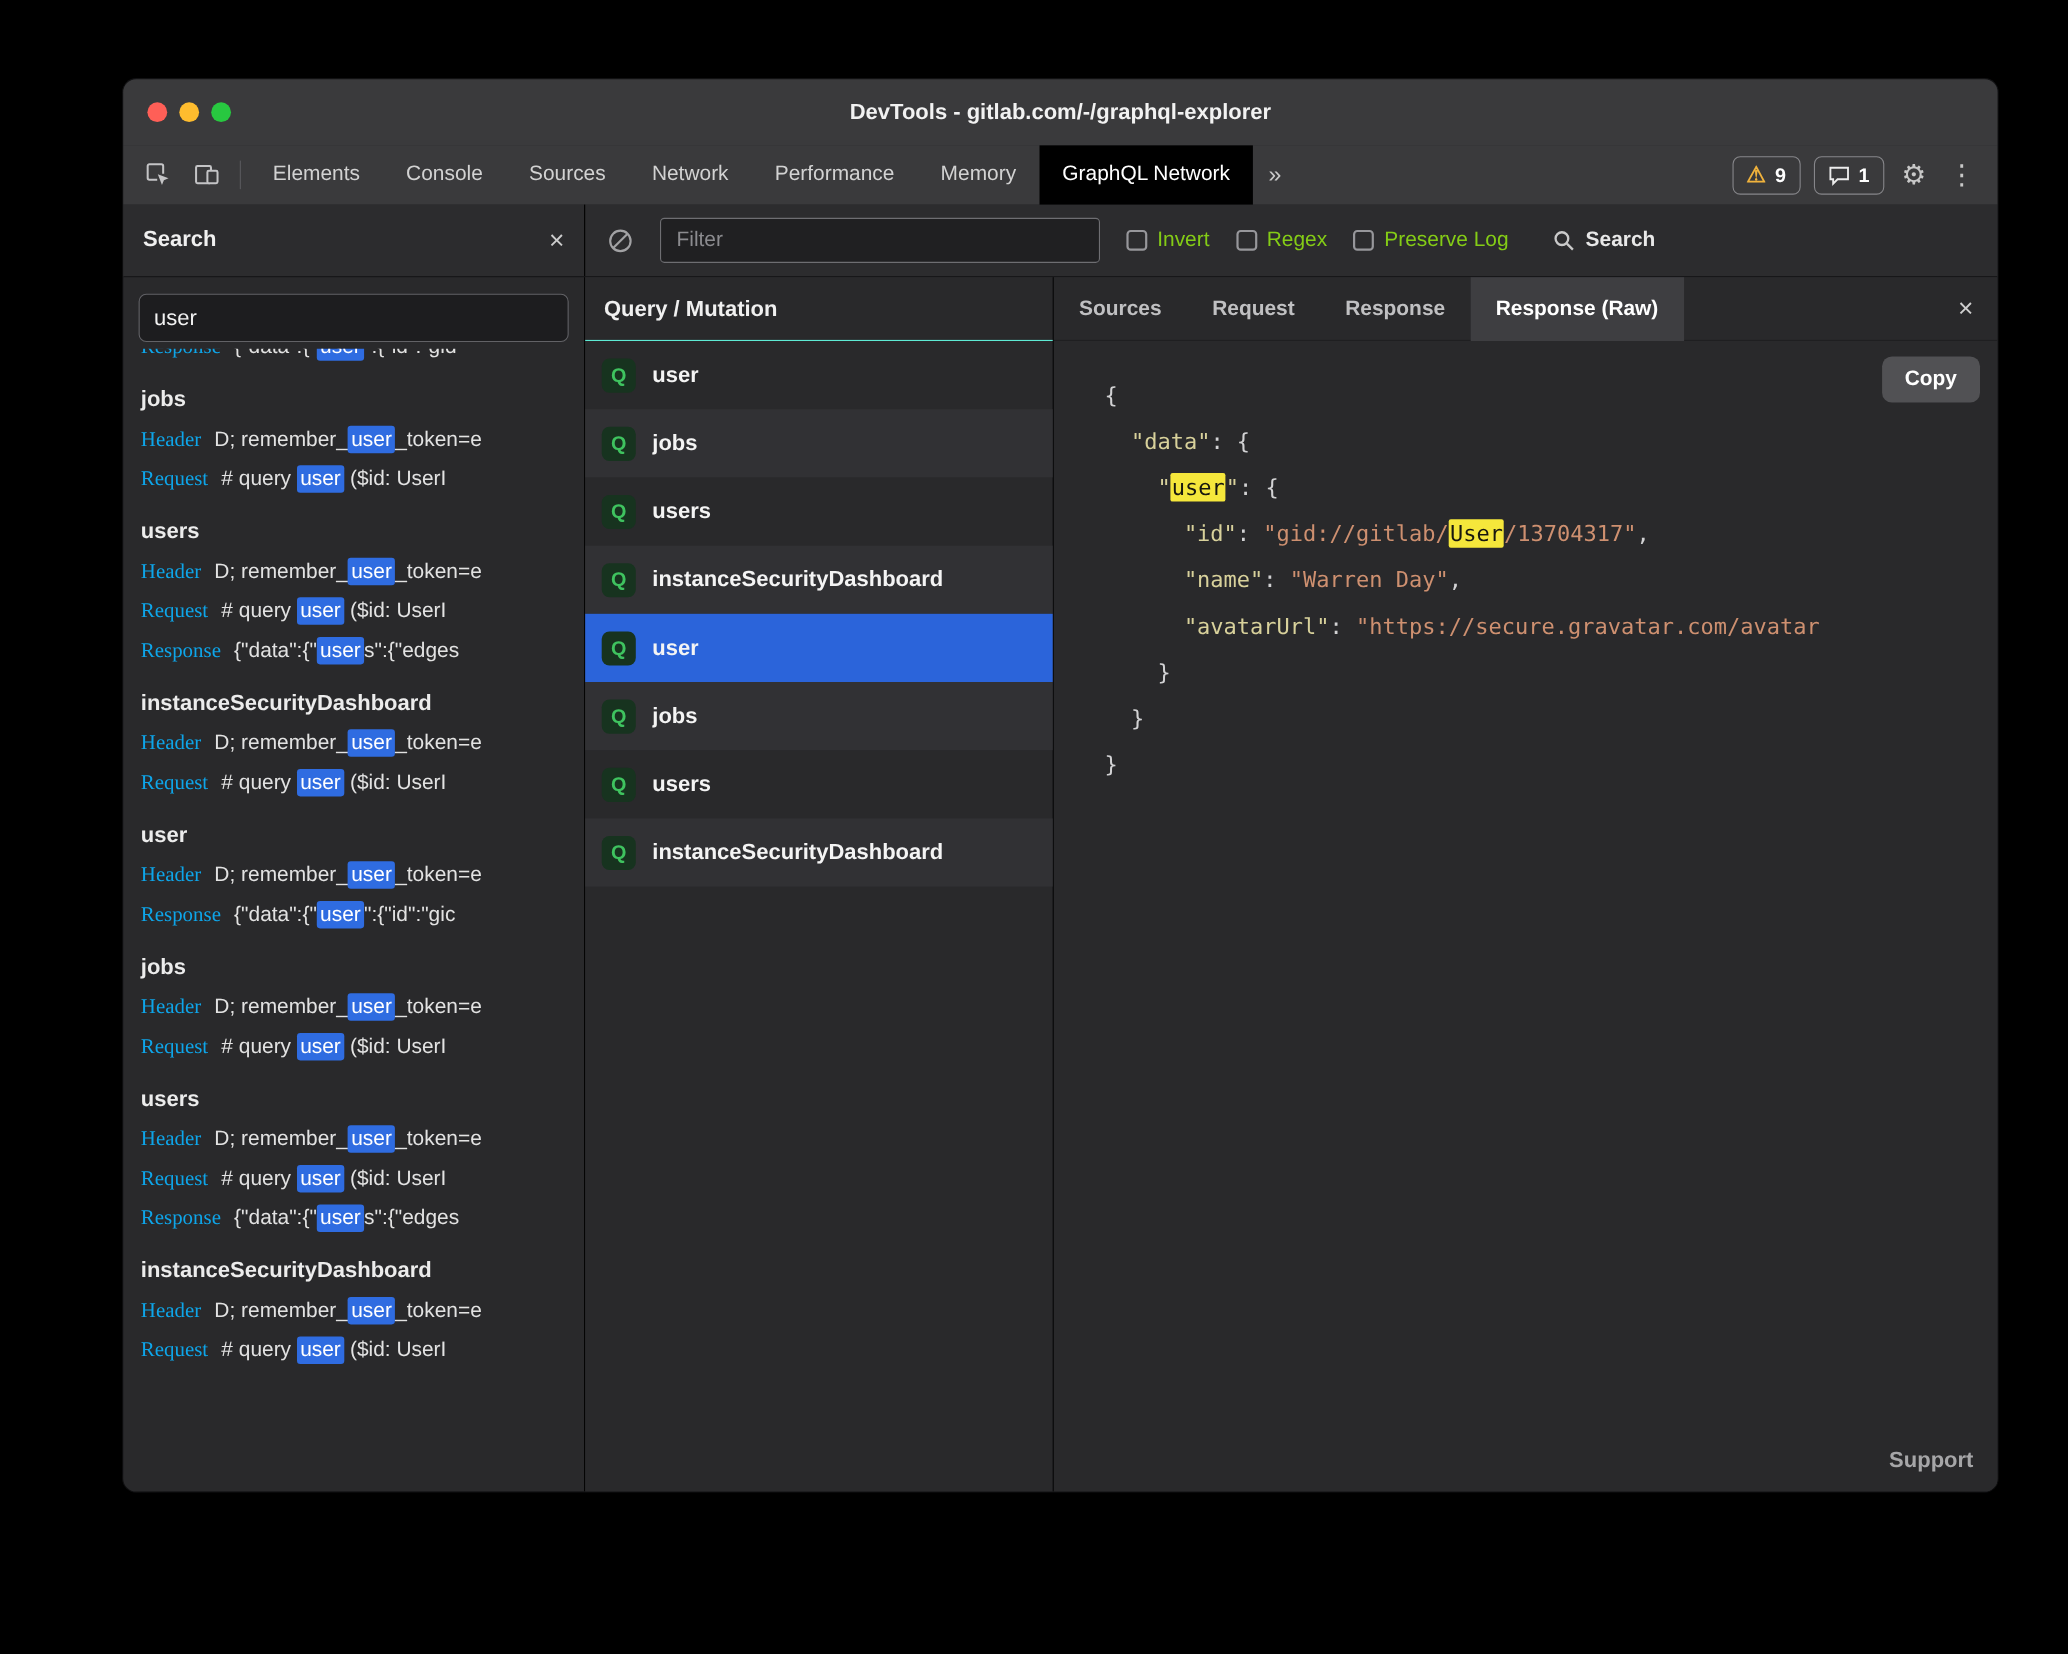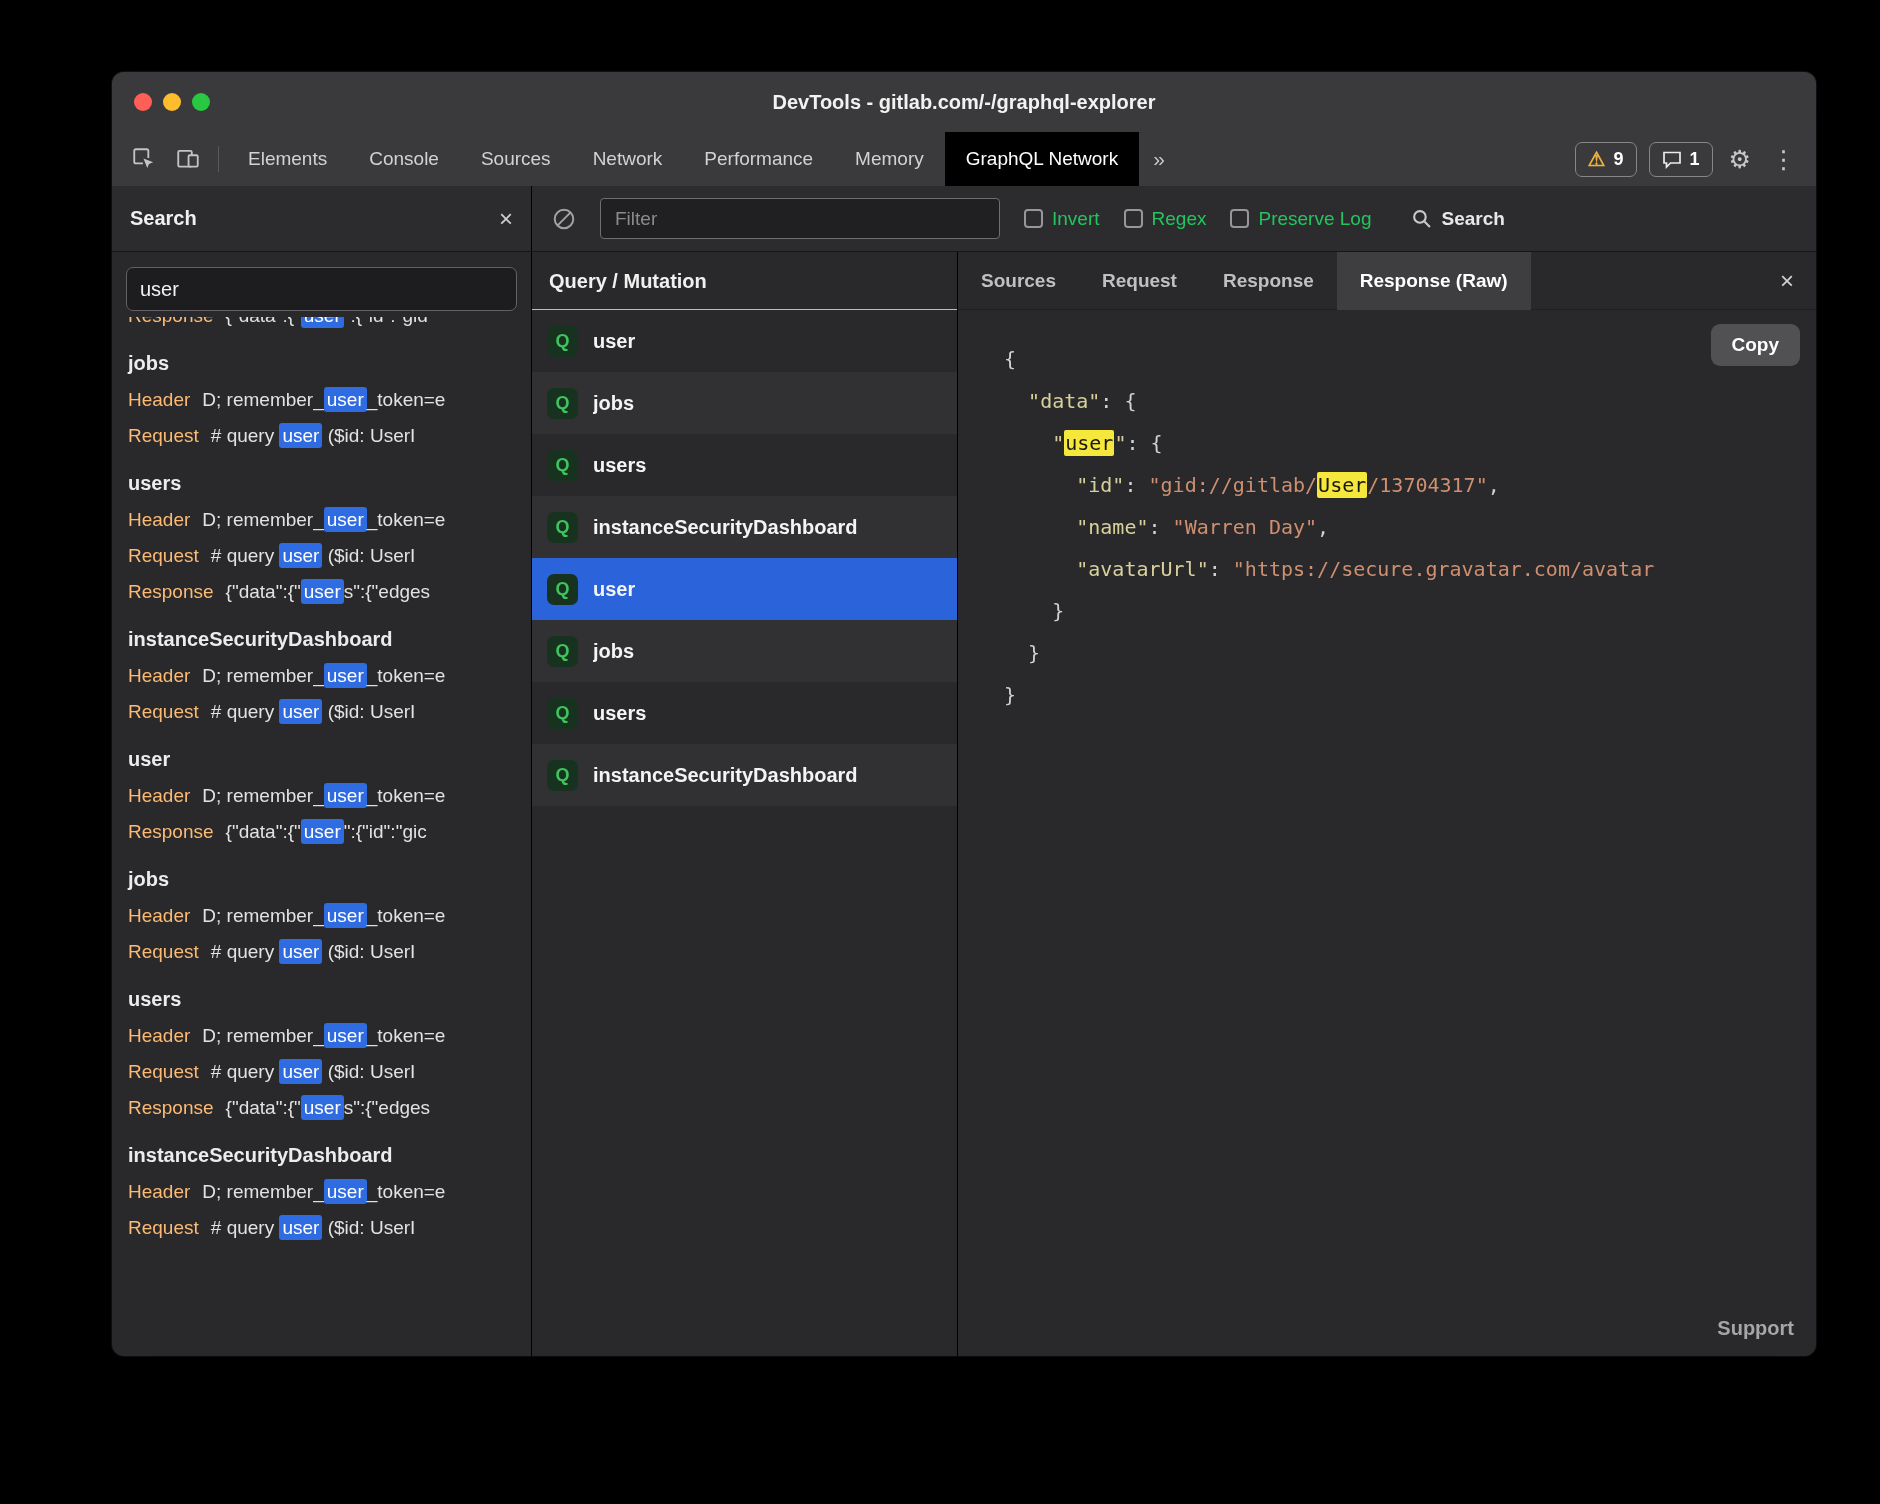--- a/index.html
+++ b/index.html
@@ -32,34 +32,34 @@
   .warn-ico { color: #f0b23c; font-size: 20px; line-height: 1; }
   .gear, .kebab { color: #c8c8c8; font-size: 25px; padding: 0 4px; line-height: 1; }
   
   .toolbar { height: 66px; background: #2c2c2e; display: flex; border-bottom: 1px solid #161618; }
   .toolbar-left { width: 420px; flex: 0 0 420px; border-right: 1px solid #000; display: flex; align-items: center; padding: 0 18px; }
   .search-title { font-size: 20px; font-weight: 700; color: #f0f0f0; }
   .close-x { margin-left: auto; color: #cdcdcd; font-size: 24px; line-height: 1; }
   .toolbar-right { flex: 1; display: flex; align-items: center; gap: 24px; padding: 0 20px; }
   .filter-input { width: 400px; height: 41px; background: #202022; border: 1px solid #6e6e72; border-radius: 4px; color: #ececec; font-size: 19px; padding: 0 14px; font-family: inherit; outline: none; }
   .filter-input::placeholder { color: #8b8b8f; }
-  .cb-group { display: flex; align-items: center; gap: 9px; color: #22c55e; font-size: 19px; }
+  .cb-group { display: flex; align-items: center; gap: 9px; color: #84cc16; font-size: 19px; }
   .cb { width: 19px; height: 19px; border: 2px solid #97979b; border-radius: 4px; flex: 0 0 auto; }
   .search-ctl { display: flex; align-items: center; gap: 9px; color: #e8e8e8; font-size: 19px; font-weight: 600; margin-left: 16px; }
   
   .main { display: flex; height: 1104px; }
   .col-left { width: 420px; flex: 0 0 420px; border-right: 1px solid #000; display: flex; flex-direction: column; overflow: hidden; }
   .left-input-wrap { padding: 15px 14px 6px; }
   .left-search-input { width: 100%; height: 44px; background: #1d1d1f; border: 1px solid #626266; border-radius: 7px; color: #f2f2f2; font-size: 20px; padding: 0 13px; font-family: inherit; outline: none; }
   .results { flex: 1; overflow: hidden; font-size: 19px; }
   .result-group { padding-top: 10px; }
   .result-group.partial { padding-top: 0; margin-top: -19px; }
   .result-title { font-weight: 700; color: #ececec; line-height: 38px; padding: 0 16px; font-size: 20px; white-space: nowrap; overflow: hidden; }
   .result-line { line-height: 36px; padding: 0 16px; white-space: nowrap; overflow: hidden; color: #e2e2e2; }
-  .line-label { color: #fdba74; margin-right: 12px; }
+  .line-label { color: #0ea5e9; margin-right: 12px; font-family: Liberation Serif, serif; }
   .hl-blue { background: var(--accent-blue, #2f6ce1); color: #fff; border-radius: 3px; padding: 2px 3px; }
   
   .col-mid { width: 426px; flex: 0 0 426px; border-right: 1px solid #000; display: flex; flex-direction: column; background: #29292b; }
   .mid-header { height: 58px; line-height: 58px; padding: 0 17px; font-weight: 700; font-size: 20px; color: #f0f0f0; border-bottom: 1px solid #5eead4; }
   .query-row { height: 62px; display: flex; align-items: center; gap: 15px; padding: 0 15px; }
   .query-row.alt { background: #313134; }
   .query-row.selected { background: var(--selected-row-blue, #2b64da); }
   .q-badge { width: 31px; height: 31px; border-radius: 7px; background: var(--badge-green-bg, #17331f); color: var(--badge-green, #3fc35f); font-weight: 700; font-size: 18px; display: flex; align-items: center; justify-content: center; flex: 0 0 auto; }
   .q-label { font-weight: 700; font-size: 20px; color: #f4f4f4; white-space: nowrap; overflow: hidden; }
   

